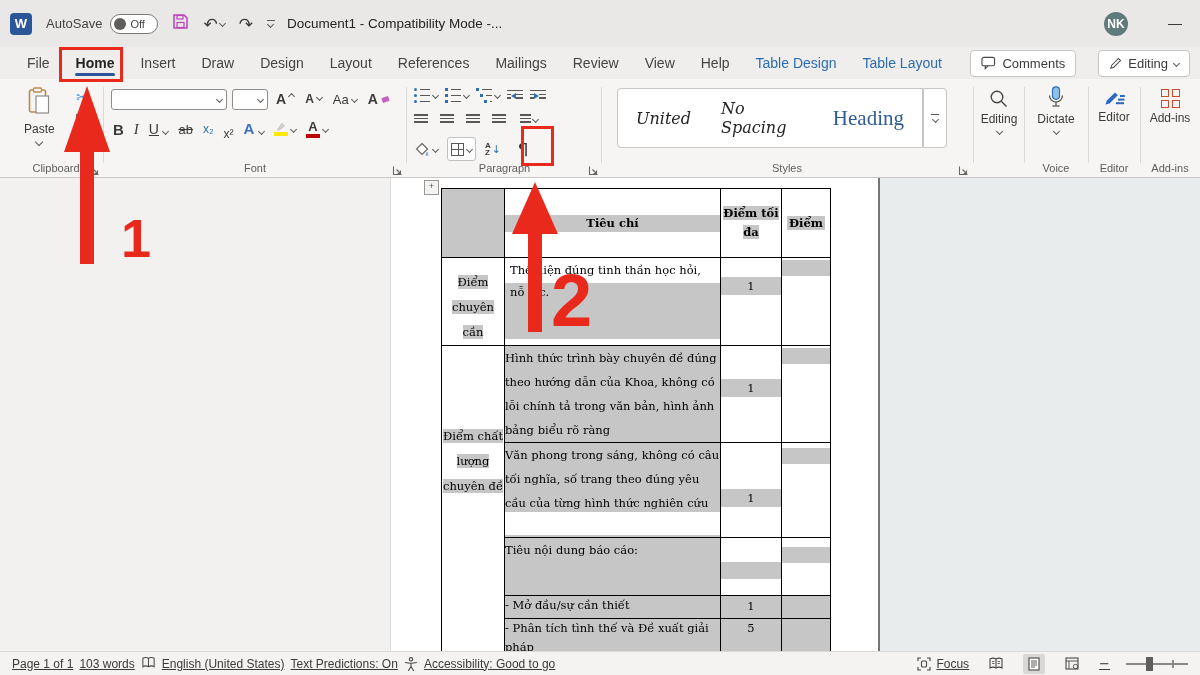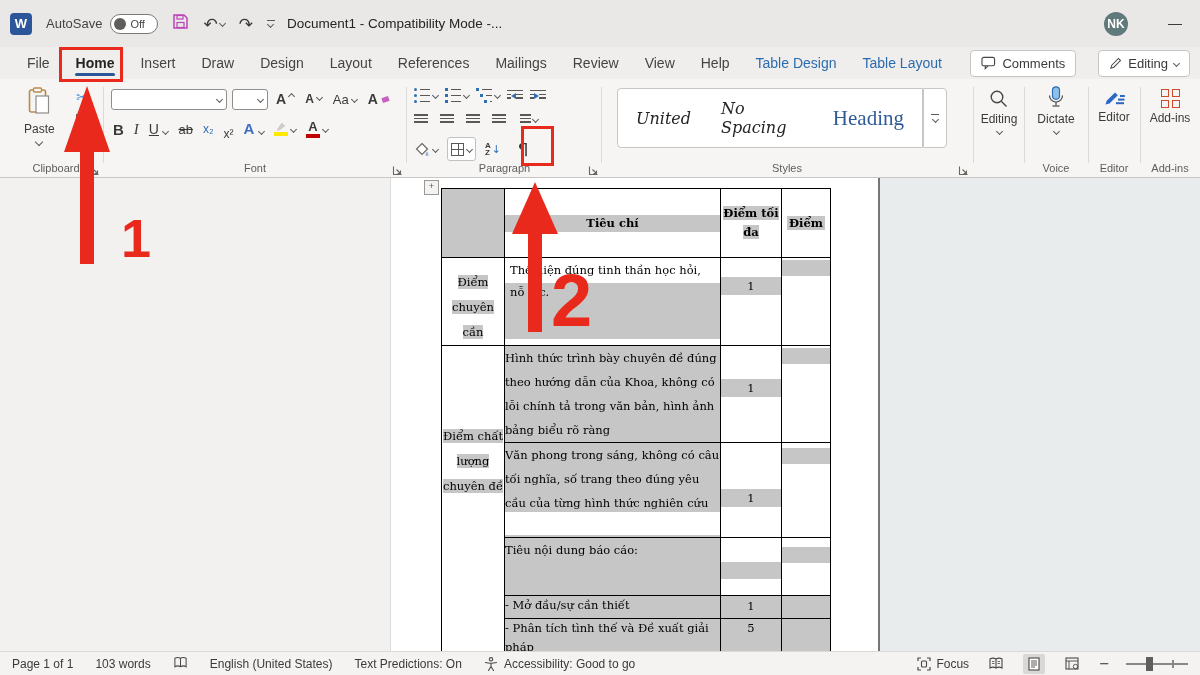--- a/index.html
+++ b/index.html
@@ -120,21 +120,21 @@
 
   
   .redbox{position:absolute;border:3px solid #e8291c;z-index:60;}
   .arrow-head{position:absolute;width:0;height:0;z-index:60;}
   .arrow-shaft{position:absolute;background:#e8291c;z-index:60;}
   .step-num{position:absolute;color:#e8291c;font-weight:bold;z-index:60;font-family:"Liberation Sans",sans-serif;}
 
   
   #statusbar{position:absolute;left:0;top:651px;width:1200px;height:24px;background:#f4f3f2;
              border-top:1px solid #dcdad8;display:flex;align-items:center;padding:0 12px;
-             box-sizing:border-box;font-size:12px;color:#3b3a39;gap:22px;}
+             box-sizing:border-box;font-size:12px;color:#3b3a39;gap:6px;text-decoration:underline;}
   #statusbar .right{margin-left:auto;display:flex;align-items:center;gap:16px;}
   .viewbtn{width:22px;height:20px;display:flex;align-items:center;justify-content:center;border-radius:2px;}
   .viewbtn.active{background:#dad8d6;}
   #zoomslider{position:relative;width:62px;height:16px;}
   #zoomslider .track{position:absolute;left:0;right:0;top:7px;height:2px;background:#8a8886;}
   #zoomslider .tick{position:absolute;left:46px;top:4px;width:1.5px;height:8px;background:#8a8886;}
   #zoomslider .thumb{position:absolute;left:20px;top:1px;width:7px;height:14px;background:#605e5c;}
 </style>
 </head>
 <body>

